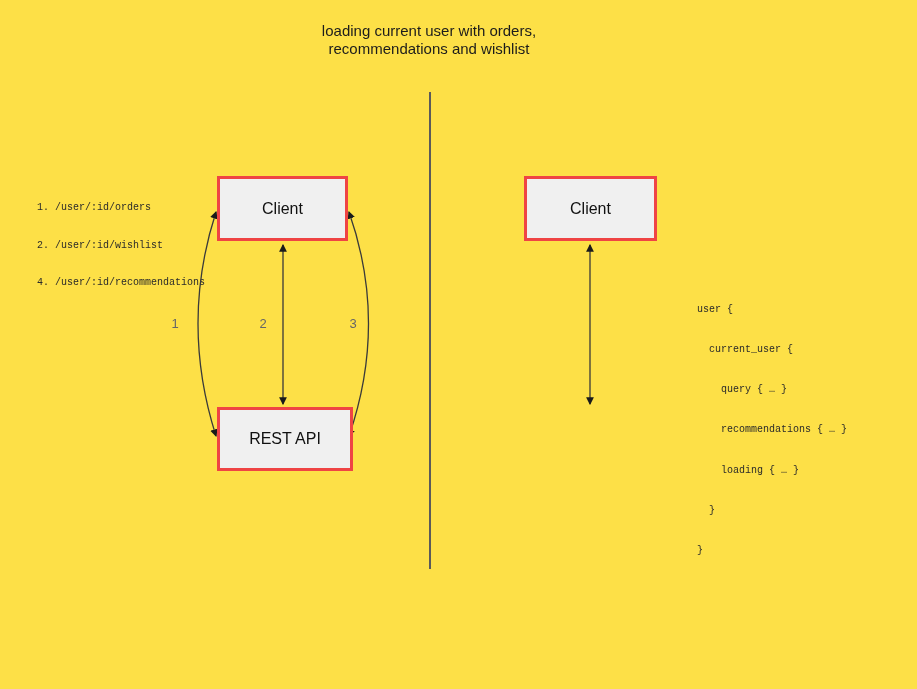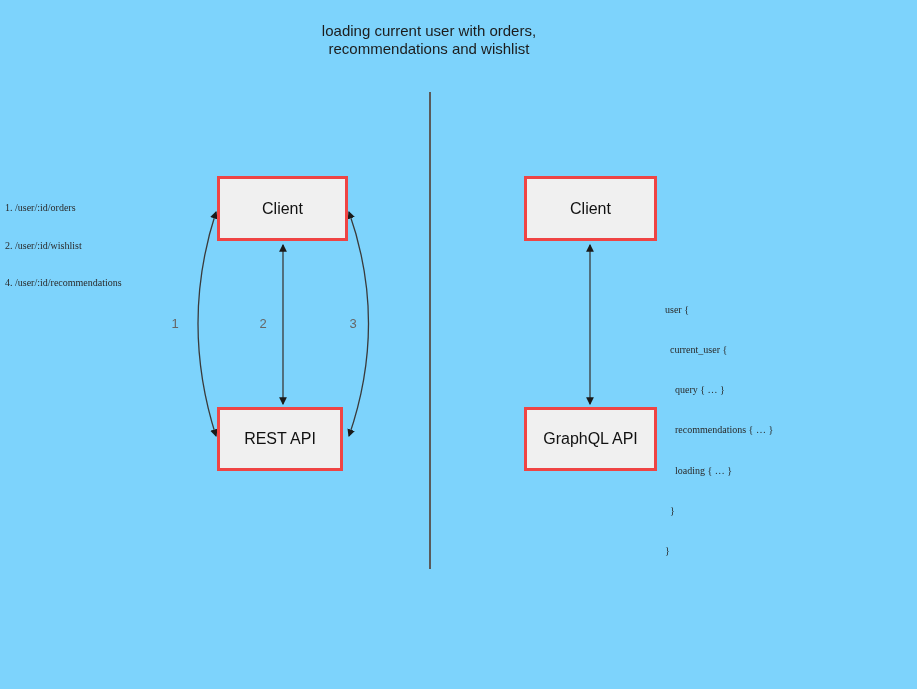--- a/index.html
+++ b/index.html
@@ -4,21 +4,21 @@
 <style>
   html, body {
     margin: 0;
     padding: 0;
     background: #ffffff;
   }
   .canvas {
     position: relative;
     width: 917px;
     height: 689px;
-    background: #7dd3fc;
+    background: #fde047;
     overflow: hidden;
     font-family: "Liberation Sans", sans-serif;
   }
   .title {
     position: absolute;
     top: 22px;
     left: 229px;
     width: 400px;
     text-align: center;
     font-size: 15px;
@@ -38,29 +38,30 @@
     box-sizing: border-box;
     background: #f0f0f0;
     border: 3px solid #ef4444;
     display: flex;
     align-items: center;
     justify-content: center;
     font-size: 16px;
     color: #111111;
   }
   .node-client-left  { left: 217px; top: 176px; width: 131px; height: 65px; }
-  .node-rest         { left: 217px; top: 407px; width: 126px; height: 64px; }
+  .node-rest         { left: 217px; top: 407px; width: 136px; height: 64px; }
   .node-client-right { left: 524px; top: 176px; width: 133px; height: 65px; }
   .node-graphql      { left: 524px; top: 407px; width: 133px; height: 64px; }
   .mono-block {
     position: absolute;
-    font-family: Liberation Serif, serif;
+    font-family: Liberation Mono, monospace;
     font-size: 10px;
     color: #2a2a2a;
     white-space: pre;
+    margin-left: 32px;
   }
   .endpoints {
     left: 5px;
     top: 177px;
     line-height: 12.5px;
   }
   .query {
     left: 665px;
     top: 276px;
     line-height: 13.4px;
@@ -117,23 +118,20 @@
   </div>
 
   <div class="node node-rest">
     <span>REST API</span>
   </div>
 
   <div class="node node-client-right">
     <span>Client</span>
   </div>
 
-  <div class="node node-graphql">
-    <span>GraphQL API</span>
-  </div>
 
   <div class="arrow-label arrow-label-1">1</div>
   <div class="arrow-label arrow-label-2">2</div>
   <div class="arrow-label arrow-label-3">3</div>
 
   <div class="mono-block query">
     <div>user {</div>
     <div>  current_user {</div>
     <div>    query { … }</div>
     <div>    recommendations { … }</div>

